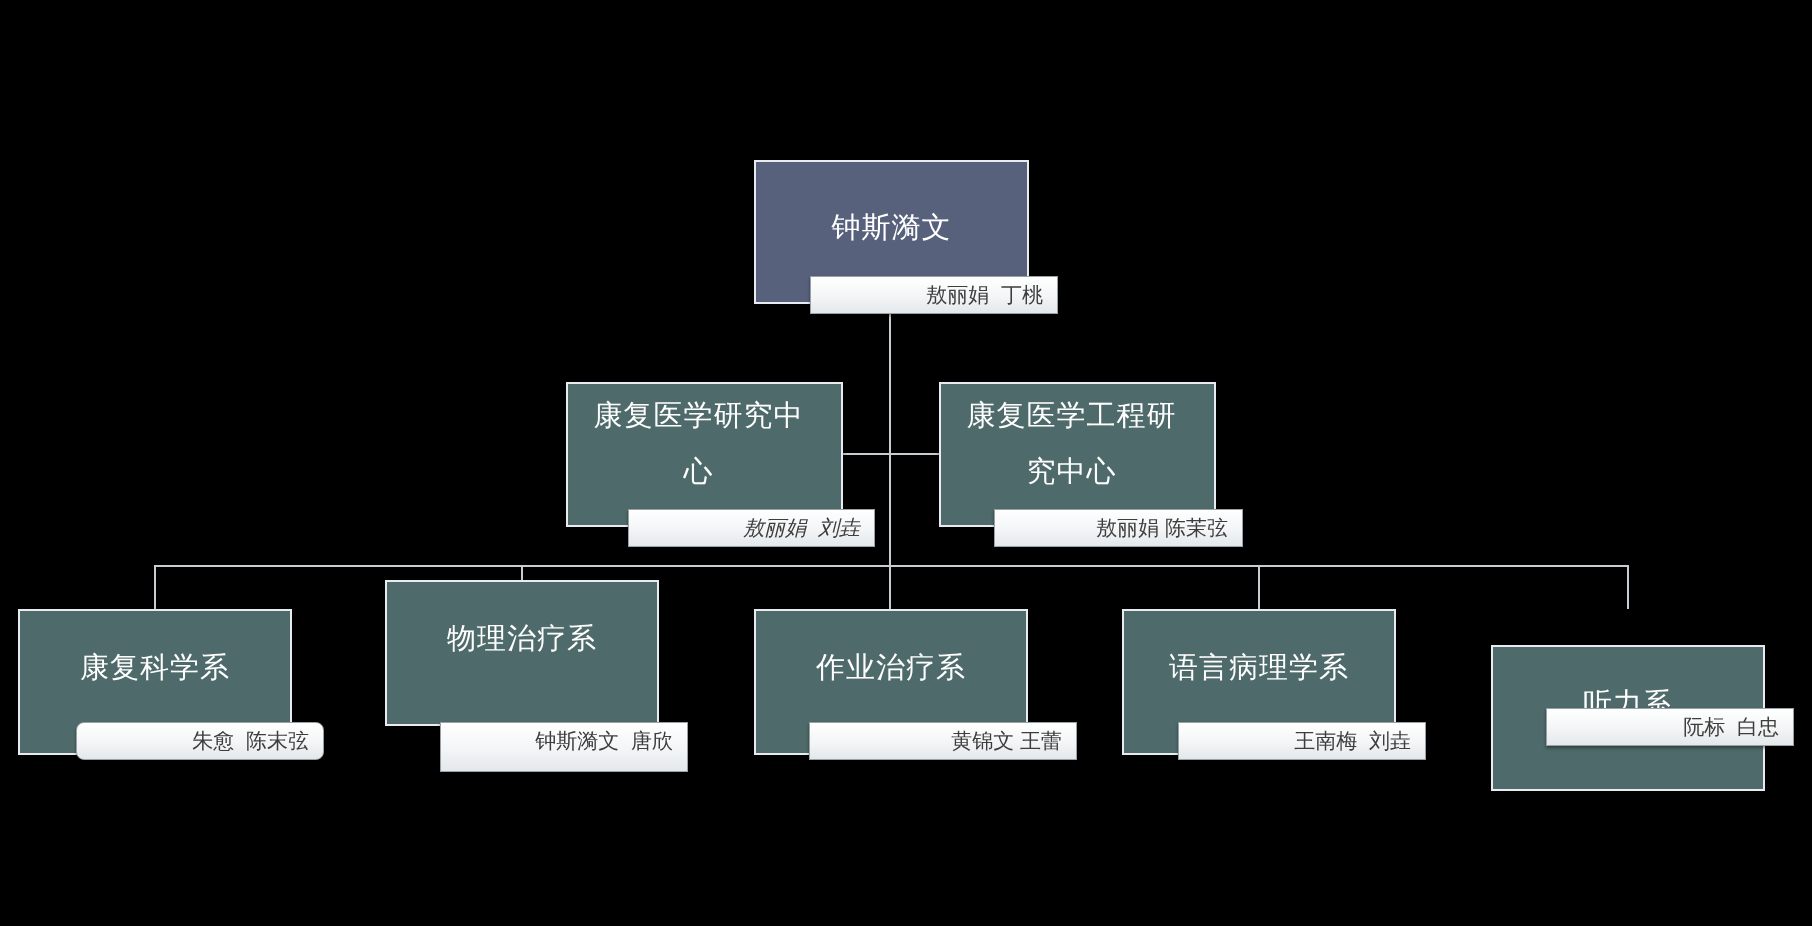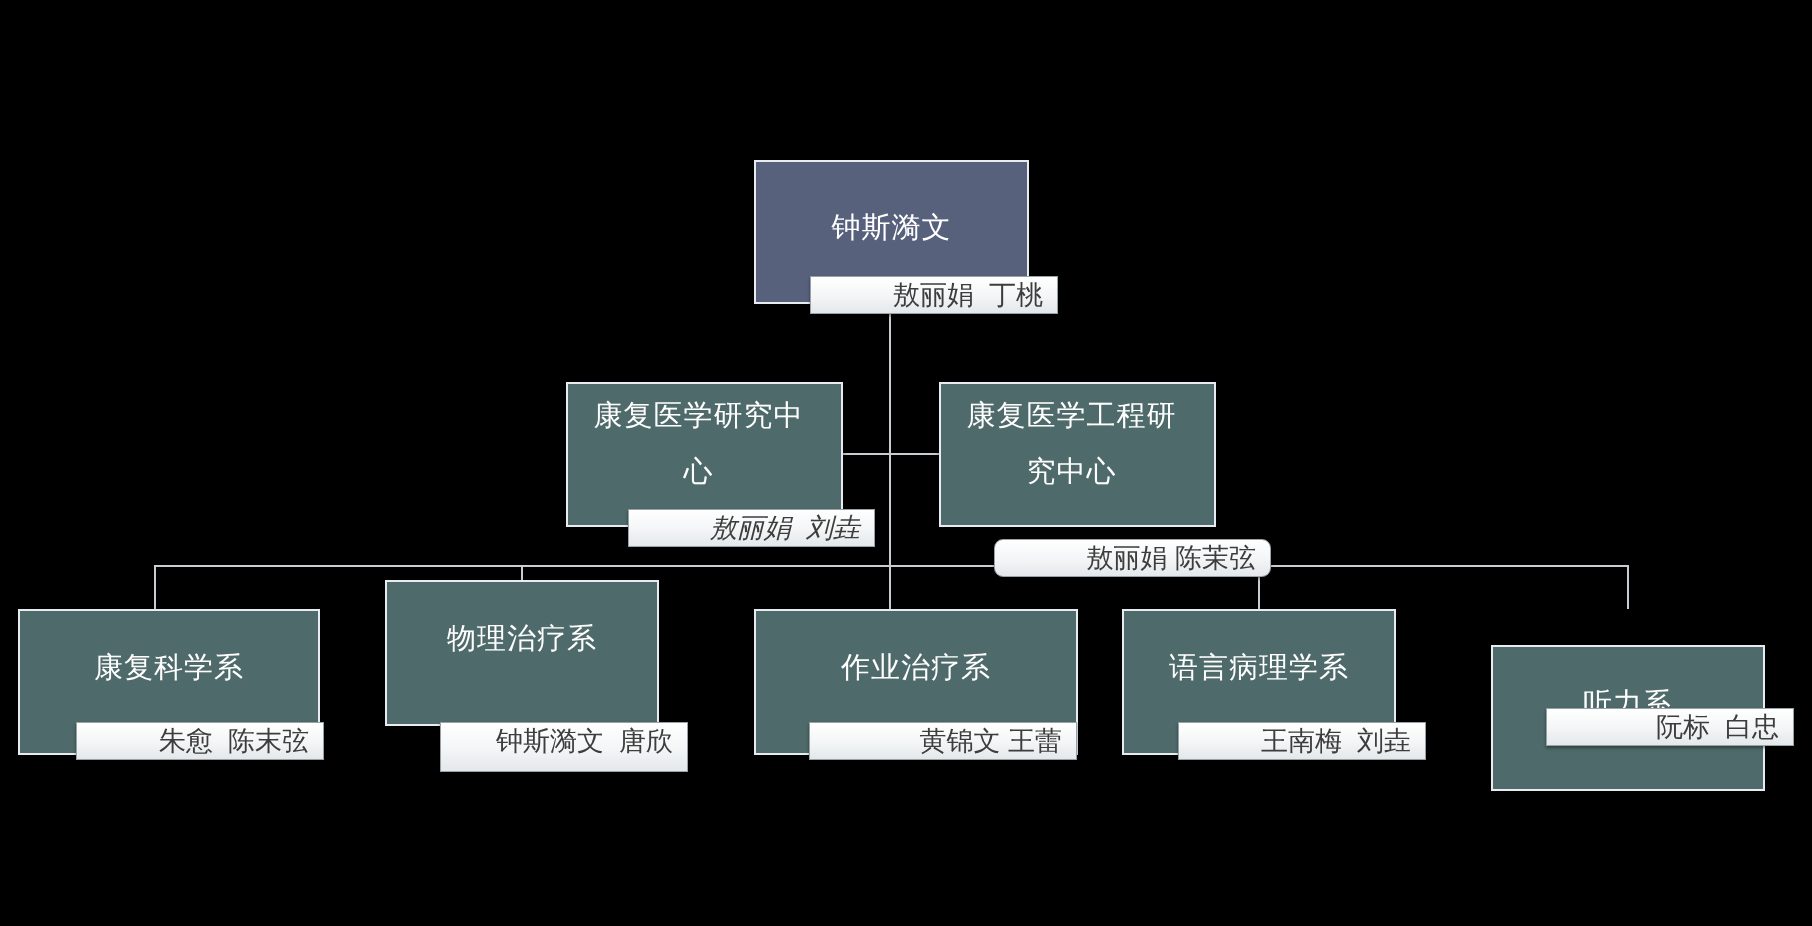--- a/index.html
+++ b/index.html
@@ -41,21 +41,21 @@
   .box.lvl2  { padding: 0 24px 23px 12px; line-height: 56px; }
   .box.lvl3  { padding-bottom: 28px; }
 
   
   .tag {
     position: absolute;
     box-sizing: border-box;
     background: linear-gradient(180deg, #ffffff 0%, #f3f5f6 55%, #e4e8ea 100%);
     border: 1px solid #99a1a8;
     color: #3d3d3d;
-    font-size: 27px;
+    font-size: 21px;
     text-align: right;
     padding-right: 14px;
     line-height: 36px;
     white-space: pre;
     box-shadow: 0 2px 3px rgba(0,0,0,0.4);
   }
 </style>
 </head>
 <body>
 
@@ -75,33 +75,33 @@
   <div class="tag" style="left:810px; top:276px; width:248px; height:38px;">敖丽娟  丁桃</div>
 
   <div class="box teal lvl2" style="left:566px; top:382px; width:277px; height:145px;">
     <span>康复医学研究中心</span>
   </div>
   <div class="tag" style="left:628px; top:509px; width:247px; height:38px;font-style:italic;">敖丽娟  刘垚</div>
 
   <div class="box teal lvl2" style="left:939px; top:382px; width:277px; height:145px;">
     <span>康复医学工程研究中心</span>
   </div>
-  <div class="tag" style="left:994px; top:539px; width:277px; height:38px;border-radius:9px;">敖丽娟 陈茉弦</div>
+  <div class="tag" style="left:994px; top:509px; width:249px; height:38px;">敖丽娟 陈茉弦</div>
 
-  <div class="box teal lvl3" style="left:18px; top:609px; width:302px; height:146px;">
+  <div class="box teal lvl3" style="left:18px; top:609px; width:274px; height:146px;">
     <span>康复科学系</span>
   </div>
-  <div class="tag" style="left:76px; top:722px; width:248px; height:38px;">朱愈  陈末弦</div>
+  <div class="tag" style="left:76px; top:722px; width:248px; height:38px;border-radius:8px;">朱愈  陈末弦</div>
 
   <div class="box teal lvl3" style="left:385px; top:580px; width:274px; height:146px;">
     <span>物理治疗系</span>
   </div>
   <div class="tag" style="left:440px; top:722px; width:248px; height:50px;">钟斯漪文  唐欣</div>
 
-  <div class="box teal lvl3" style="left:754px; top:609px; width:324px; height:146px;justify-content:center;">
+  <div class="box teal lvl3" style="left:754px; top:609px; width:274px; height:146px;justify-content:center;">
     <span>作业治疗系</span>
   </div>
   <div class="tag" style="left:809px; top:722px; width:268px; height:38px;">黄锦文 王蕾</div>
 
   <div class="box teal lvl3" style="left:1122px; top:609px; width:274px; height:146px;">
     <span>语言病理学系</span>
   </div>
   <div class="tag" style="left:1178px; top:722px; width:248px; height:38px;">王南梅  刘垚</div>
 
   <div class="box teal lvl3" style="left:1491px; top:609px; width:274px; height:146px;margin-top:36px;">

